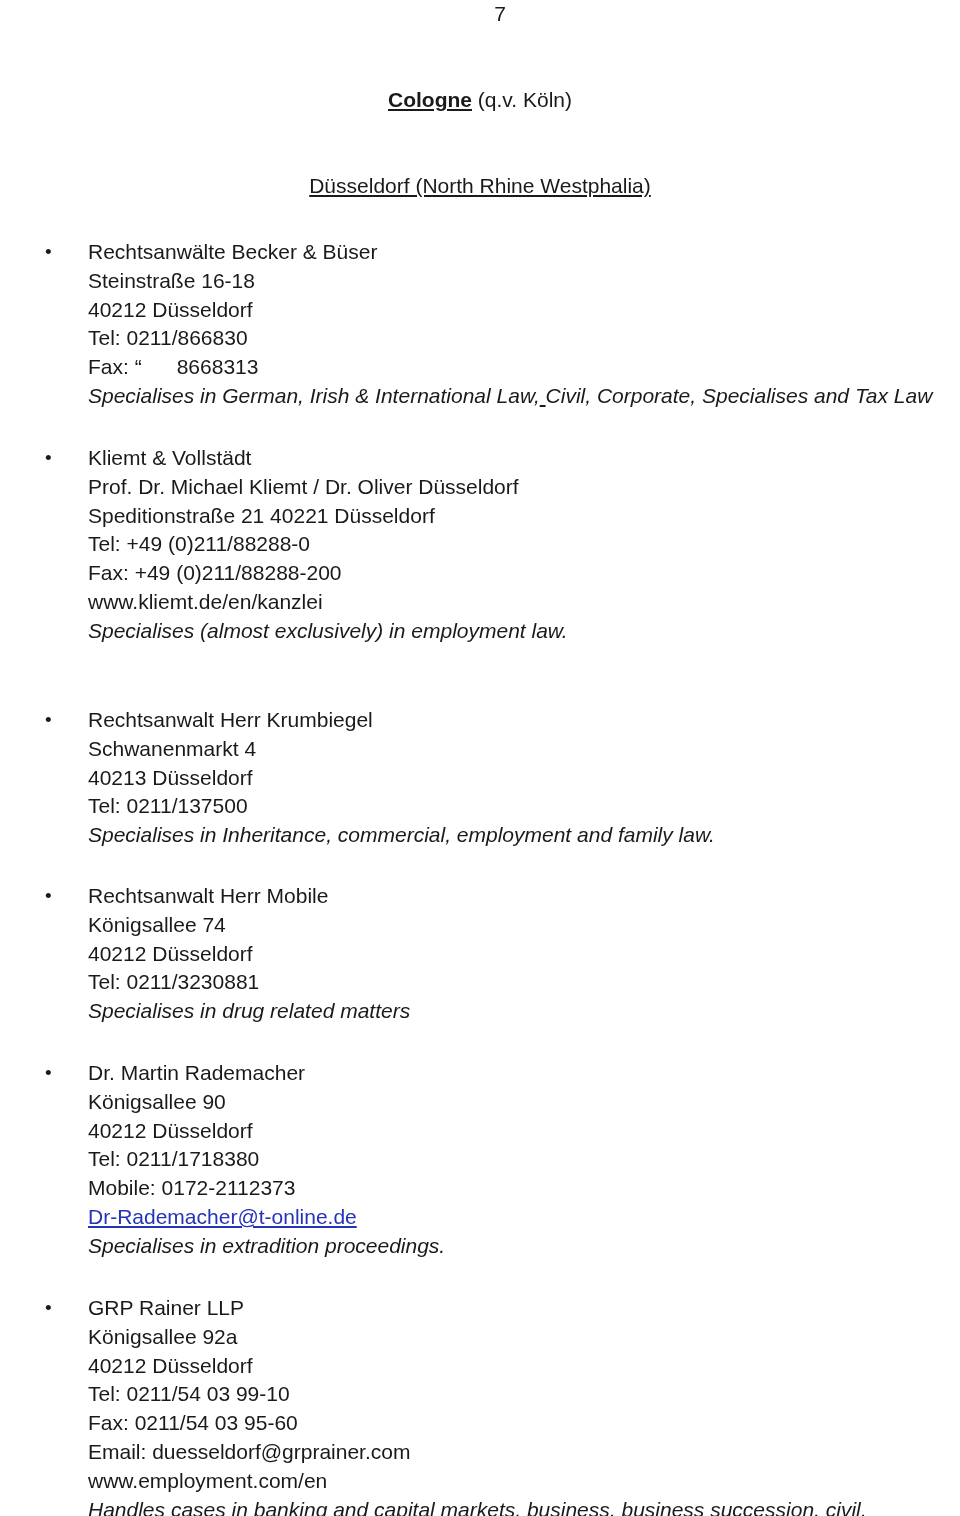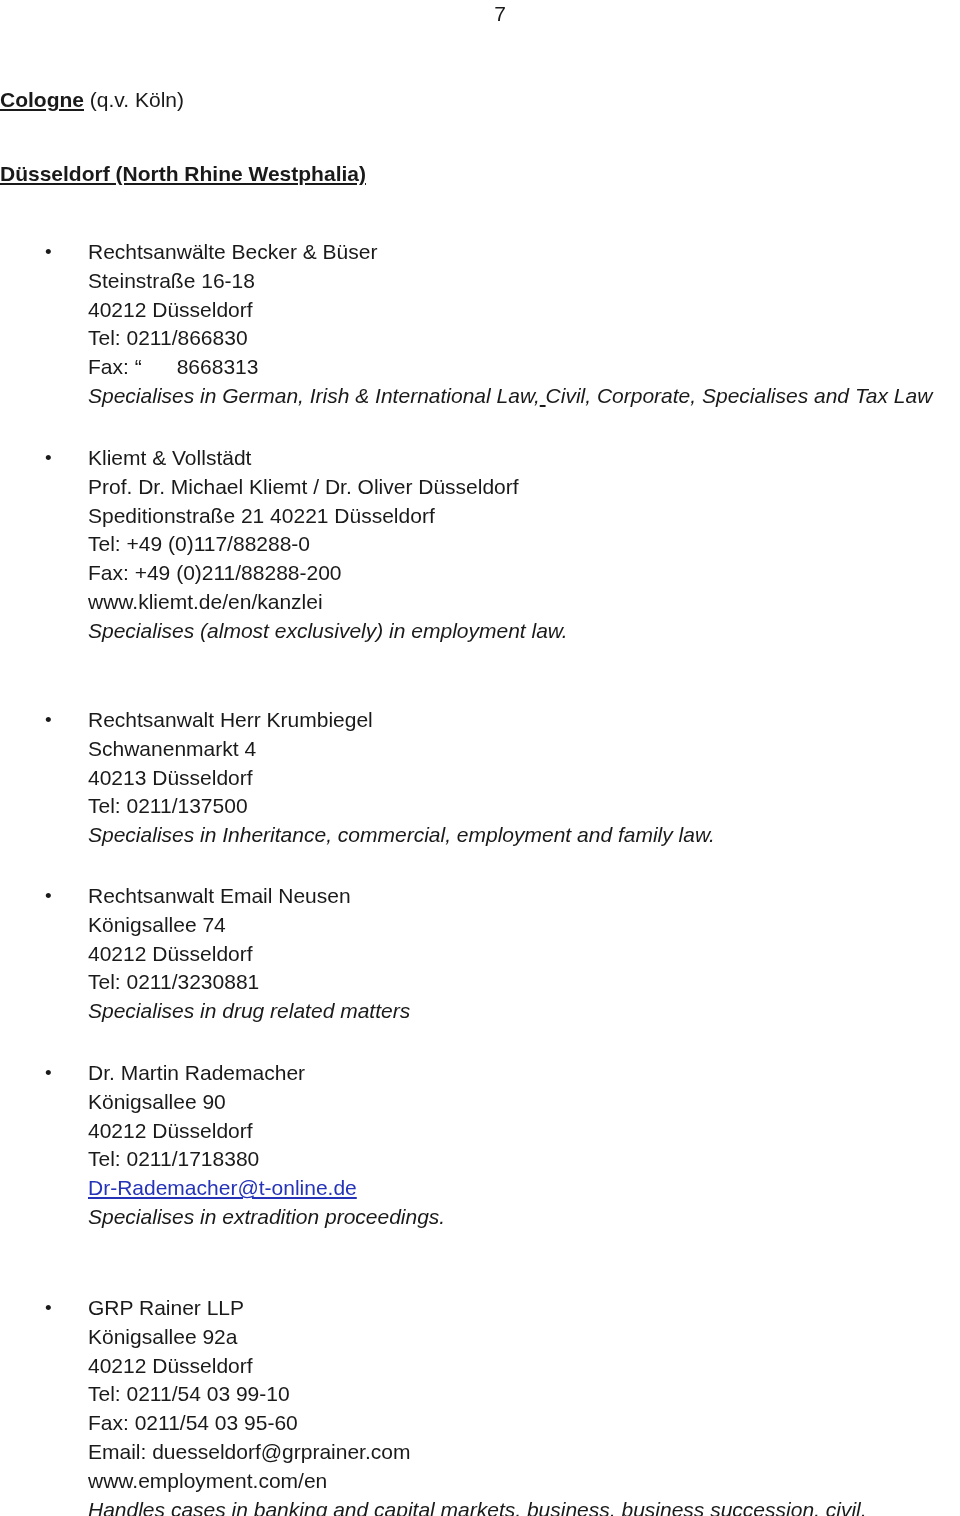--- a/index.html
+++ b/index.html
@@ -6,29 +6,29 @@
   body {
     width: 960px; height: 1516px;
     background: #ffffff;
     position: relative;
     overflow: hidden;
     font-family: "Liberation Sans", sans-serif;
     font-size: 21px;
     line-height: 28.8px;
     color: #1a1a1a;
   }
-  .abs { position: absolute; left: 0; right: 0; }
+  .abs { position: absolute; left: 0; right: 0; text-align: center; }
   .page-number {
     top: 0;
     text-align: center;
     text-indent: 40px;
   }
   .h-cologne { top: 86; top: 86px; font-weight: normal; }
   .h-cologne .city { font-weight: bold; text-decoration: underline; }
-  .h-dusseldorf { top: 160px; font-weight: bold; text-decoration: underline; }
+  .h-dusseldorf { top: 172px; font-weight: normal; text-decoration: underline; }
   .entry { position: absolute; left: 0; right: 0; }
   .bullet {
     position: absolute; left: 45px; top: 0;
     font-size: 19px;
   }
   .lines { margin-left: 88px; }
   .line { white-space: pre-wrap; }
   .italic { font-style: italic; }
   .link {
     color: #2533b8;
@@ -58,56 +58,57 @@
     <div class="line italic"><span>Specialises in German, Irish &amp; International Law,</span><span class="uspace"> </span><span>Civil, Corporate, Specialises and Tax Law</span></div>
   </div>
 </div>
 
 <div class="entry" style="top:444px">
   <span class="bullet">•</span>
   <div class="lines">
     <div class="line">Kliemt &amp; Vollstädt</div>
     <div class="line">Prof. Dr. Michael Kliemt / Dr. Oliver Düsseldorf</div>
     <div class="line">Speditionstraße 21 40221 Düsseldorf</div>
-    <div class="line">Tel: +49 (0)117/88288-0</div>
+    <div class="line">Tel: +49 (0)211/88288-0</div>
     <div class="line">Fax: +49 (0)211/88288-200</div>
     <div class="line">www.kliemt.de/en/kanzlei</div>
     <div class="line italic">Specialises (almost exclusively) in employment law.</div>
   </div>
 </div>
 
 <div class="entry" style="top:706px">
   <span class="bullet">•</span>
   <div class="lines">
     <div class="line">Rechtsanwalt Herr Krumbiegel</div>
     <div class="line">Schwanenmarkt 4</div>
     <div class="line">40213 Düsseldorf</div>
     <div class="line">Tel: 0211/137500</div>
     <div class="line italic">Specialises in Inheritance, commercial, employment and family law.</div>
   </div>
 </div>
 
 <div class="entry" style="top:882px">
   <span class="bullet">•</span>
   <div class="lines">
-    <div class="line">Rechtsanwalt Email Neusen</div>
+    <div class="line">Rechtsanwalt Herr Mobile</div>
     <div class="line">Königsallee 74</div>
     <div class="line">40212 Düsseldorf</div>
     <div class="line">Tel: 0211/3230881</div>
     <div class="line italic">Specialises in drug related matters</div>
   </div>
 </div>
 
 <div class="entry" style="top:1059px">
   <span class="bullet">•</span>
   <div class="lines">
     <div class="line">Dr. Martin Rademacher</div>
     <div class="line">Königsallee 90</div>
     <div class="line">40212 Düsseldorf</div>
     <div class="line">Tel: 0211/1718380</div>
+    <div class="line">Mobile: 0172-2112373</div>
     <div class="line"><span class="link">Dr-Rademacher@t-online.de</span></div>
     <div class="line italic">Specialises in extradition proceedings.</div>
   </div>
 </div>
 
 <div class="entry" style="top:1294px">
   <span class="bullet">•</span>
   <div class="lines">
     <div class="line">GRP Rainer LLP</div>
     <div class="line">Königsallee 92a</div>

